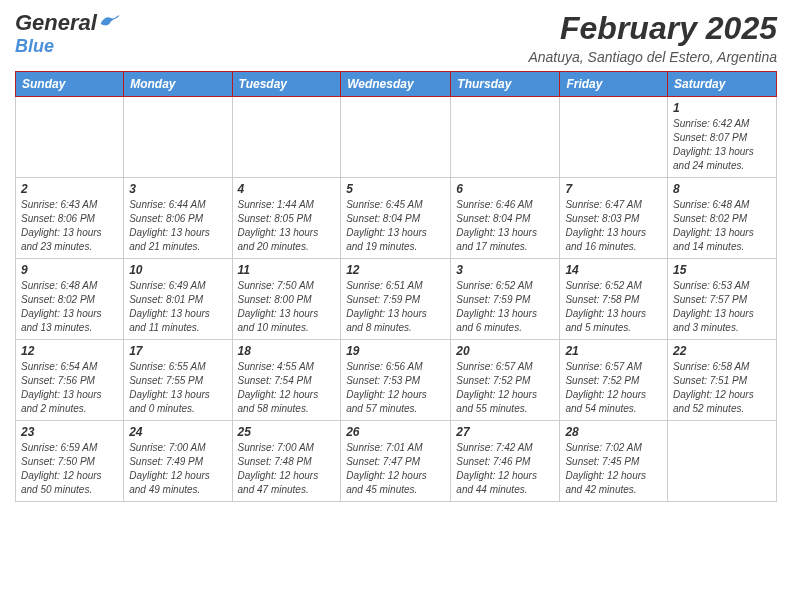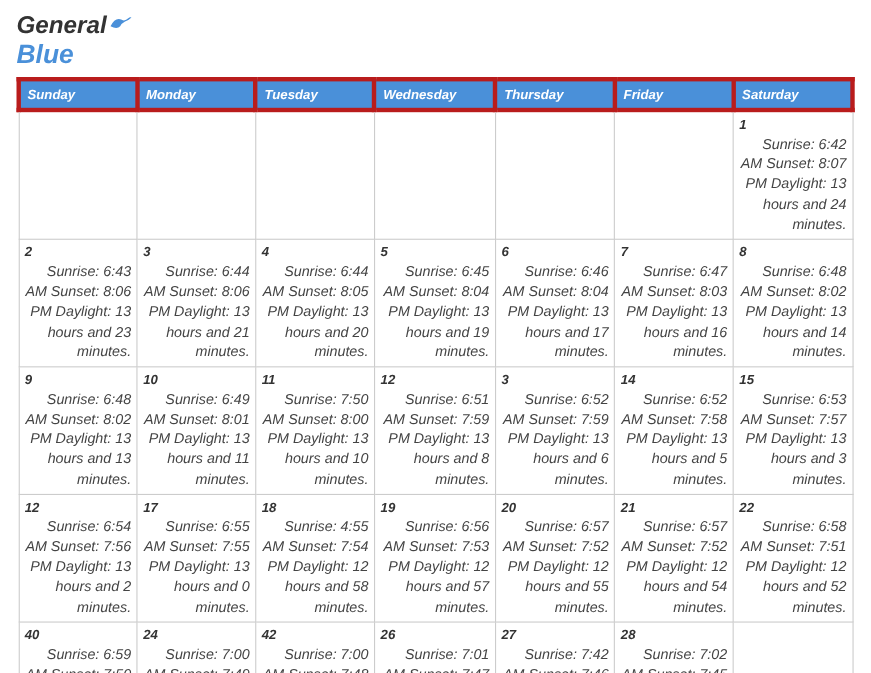--- a/index.html
+++ b/index.html
@@ -4,28 +4,28 @@
   <style>
     * { box-sizing: border-box; margin: 0; padding: 0; }
     body { font-family: Arial, sans-serif; background: #fff; width: 792px; height: 612px; overflow: hidden; }
     .container { width: 792px; padding: 10px 15px; font-style: italic; }
     .header-row { display: flex; justify-content: space-between; align-items: flex-start; margin-bottom: 6px; }
     .logo { display: flex; flex-direction: column; align-items: flex-start; }
     .title-block { text-align: right; }
     .month-title { font-size: 32px; font-weight: bold; color: #333; }
     .location { font-size: 14px; color: #555; margin-top: 2px; }
     .calendar { width: 100%; border-collapse: collapse; }
-    .calendar th { background: #4a90d9; color: #fff; text-align: left; padding: 5px 6px; font-size: 12px; border: 4px solid #b91c1c; }
+    .calendar th { background: #4a90d9; color: #fff; text-align: left; padding: 5px 6px; font-size: 12px; border: 1px solid #b91c1c; }
     .calendar td { border: 1px solid #ccc; vertical-align: top; padding: 4px 5px; width: 113px; min-height: 75px; font-size: 10px; color: #333; background: #fff; }
     .day-num { font-size: 12px; font-weight: bold; margin-bottom: 2px; color: #333; }
-    .day-info { font-size: 13px; color: #444; line-height: 1.4; text-align: right; }
+    .day-info { font-size: 10px; color: #444; line-height: 1.4; }
     .empty { background: #f9f9f9; }
     .logo-wrapper { display: flex; align-items: center; gap: 0; }
     .logo-g { font-size: 22px; font-weight: bold; color: #333; }
-    .logo-b { font-size: 24px; font-weight: bold; color: #4a90d9; }
+    .logo-b { font-size: 18px; font-weight: bold; color: #4a90d9; }
     .logo-bird { display: inline-block; margin-left: 2px; }
     .bird-svg { width: 22px; height: 16px; }
   </style>
 </head>
 <body>
 
 <div class="container">
   <div class="header-row">
     <div class="logo">
       <div class="logo-wrapper">
@@ -33,20 +33,24 @@
         <span class="logo-bird">
           <svg class="bird-svg" viewBox="0 0 30 20" fill="none" xmlns="http://www.w3.org/2000/svg">
             <path d="M2 14 Q8 2 16 6 Q20 8 24 4 Q26 2 28 3 Q24 7 20 8 Q16 10 14 14 Q10 18 2 14Z" fill="#4a90d9"></path>
           </svg>
         </span>
       </div>
       <div>
         <span class="logo-b">Blue</span>
       </div>
     </div>
+    <div class="title-block">
+      <div class="month-title">February 2025</div>
+      <div class="location">Anatuya, Santiago del Estero, Argentina</div>
+    </div>
   </div>
 
   <table class="calendar">
     <thead>
       <tr>
       <th>Sunday</th>
           <th>Monday</th>
           <th>Tuesday</th>
           <th>Wednesday</th>
           <th>Thursday</th>
@@ -77,21 +81,21 @@
 Daylight: 13 hours and 23 minutes.</div>
           </td>
           <td>
             <div class="day-num">3</div>
             <div class="day-info">Sunrise: 6:44 AM
 Sunset: 8:06 PM
 Daylight: 13 hours and 21 minutes.</div>
           </td>
           <td>
             <div class="day-num">4</div>
-            <div class="day-info">Sunrise: 6:44 AM
+            <div class="day-info">Sunrise: 1:44 AM
 Sunset: 8:05 PM
 Daylight: 13 hours and 20 minutes.</div>
           </td>
           <td>
             <div class="day-num">5</div>
             <div class="day-info">Sunrise: 6:45 AM
 Sunset: 8:04 PM
 Daylight: 13 hours and 19 minutes.</div>
           </td>
           <td>
@@ -196,33 +200,33 @@
           </td>
           <td>
             <div class="day-num">22</div>
             <div class="day-info">Sunrise: 6:58 AM
 Sunset: 7:51 PM
 Daylight: 12 hours and 52 minutes.</div>
           </td>
         </tr>
         <tr>
           <td>
-            <div class="day-num">40</div>
+            <div class="day-num">23</div>
             <div class="day-info">Sunrise: 6:59 AM
 Sunset: 7:50 PM
 Daylight: 12 hours and 50 minutes.</div>
           </td>
           <td>
             <div class="day-num">24</div>
             <div class="day-info">Sunrise: 7:00 AM
 Sunset: 7:49 PM
 Daylight: 12 hours and 49 minutes.</div>
           </td>
           <td>
-            <div class="day-num">42</div>
+            <div class="day-num">25</div>
             <div class="day-info">Sunrise: 7:00 AM
 Sunset: 7:48 PM
 Daylight: 12 hours and 47 minutes.</div>
           </td>
           <td>
             <div class="day-num">26</div>
             <div class="day-info">Sunrise: 7:01 AM
 Sunset: 7:47 PM
 Daylight: 12 hours and 45 minutes.</div>
           </td>

